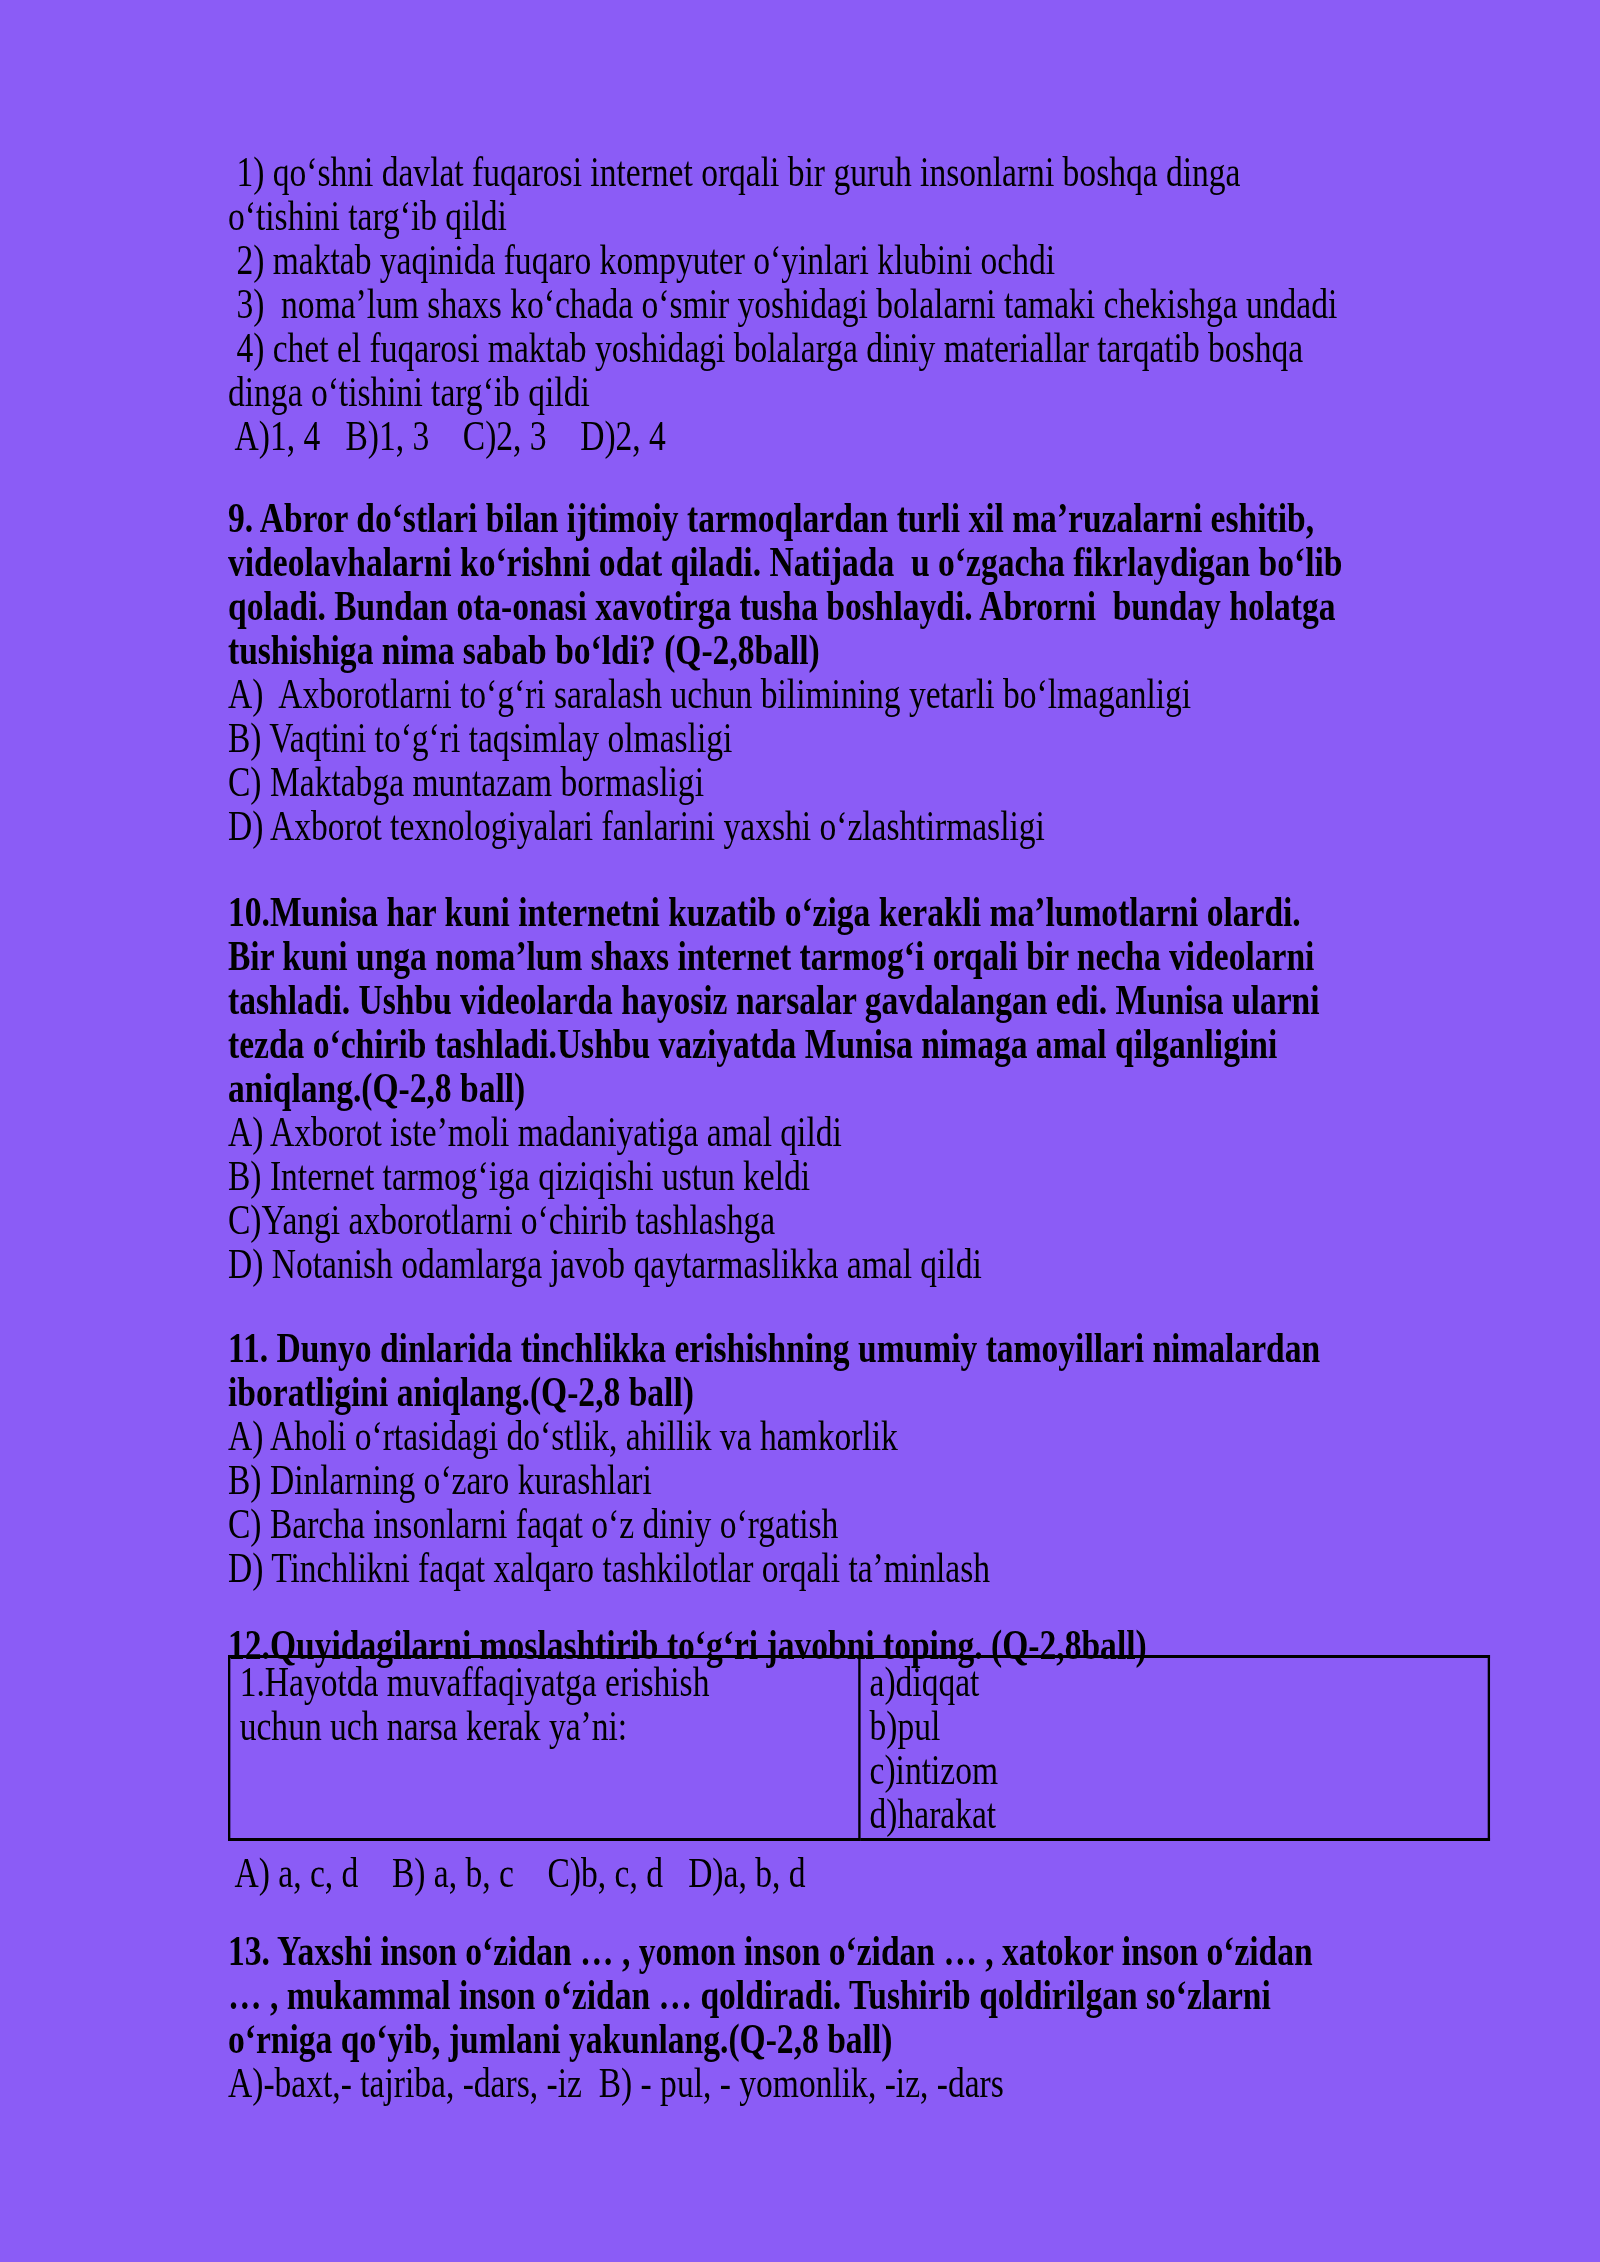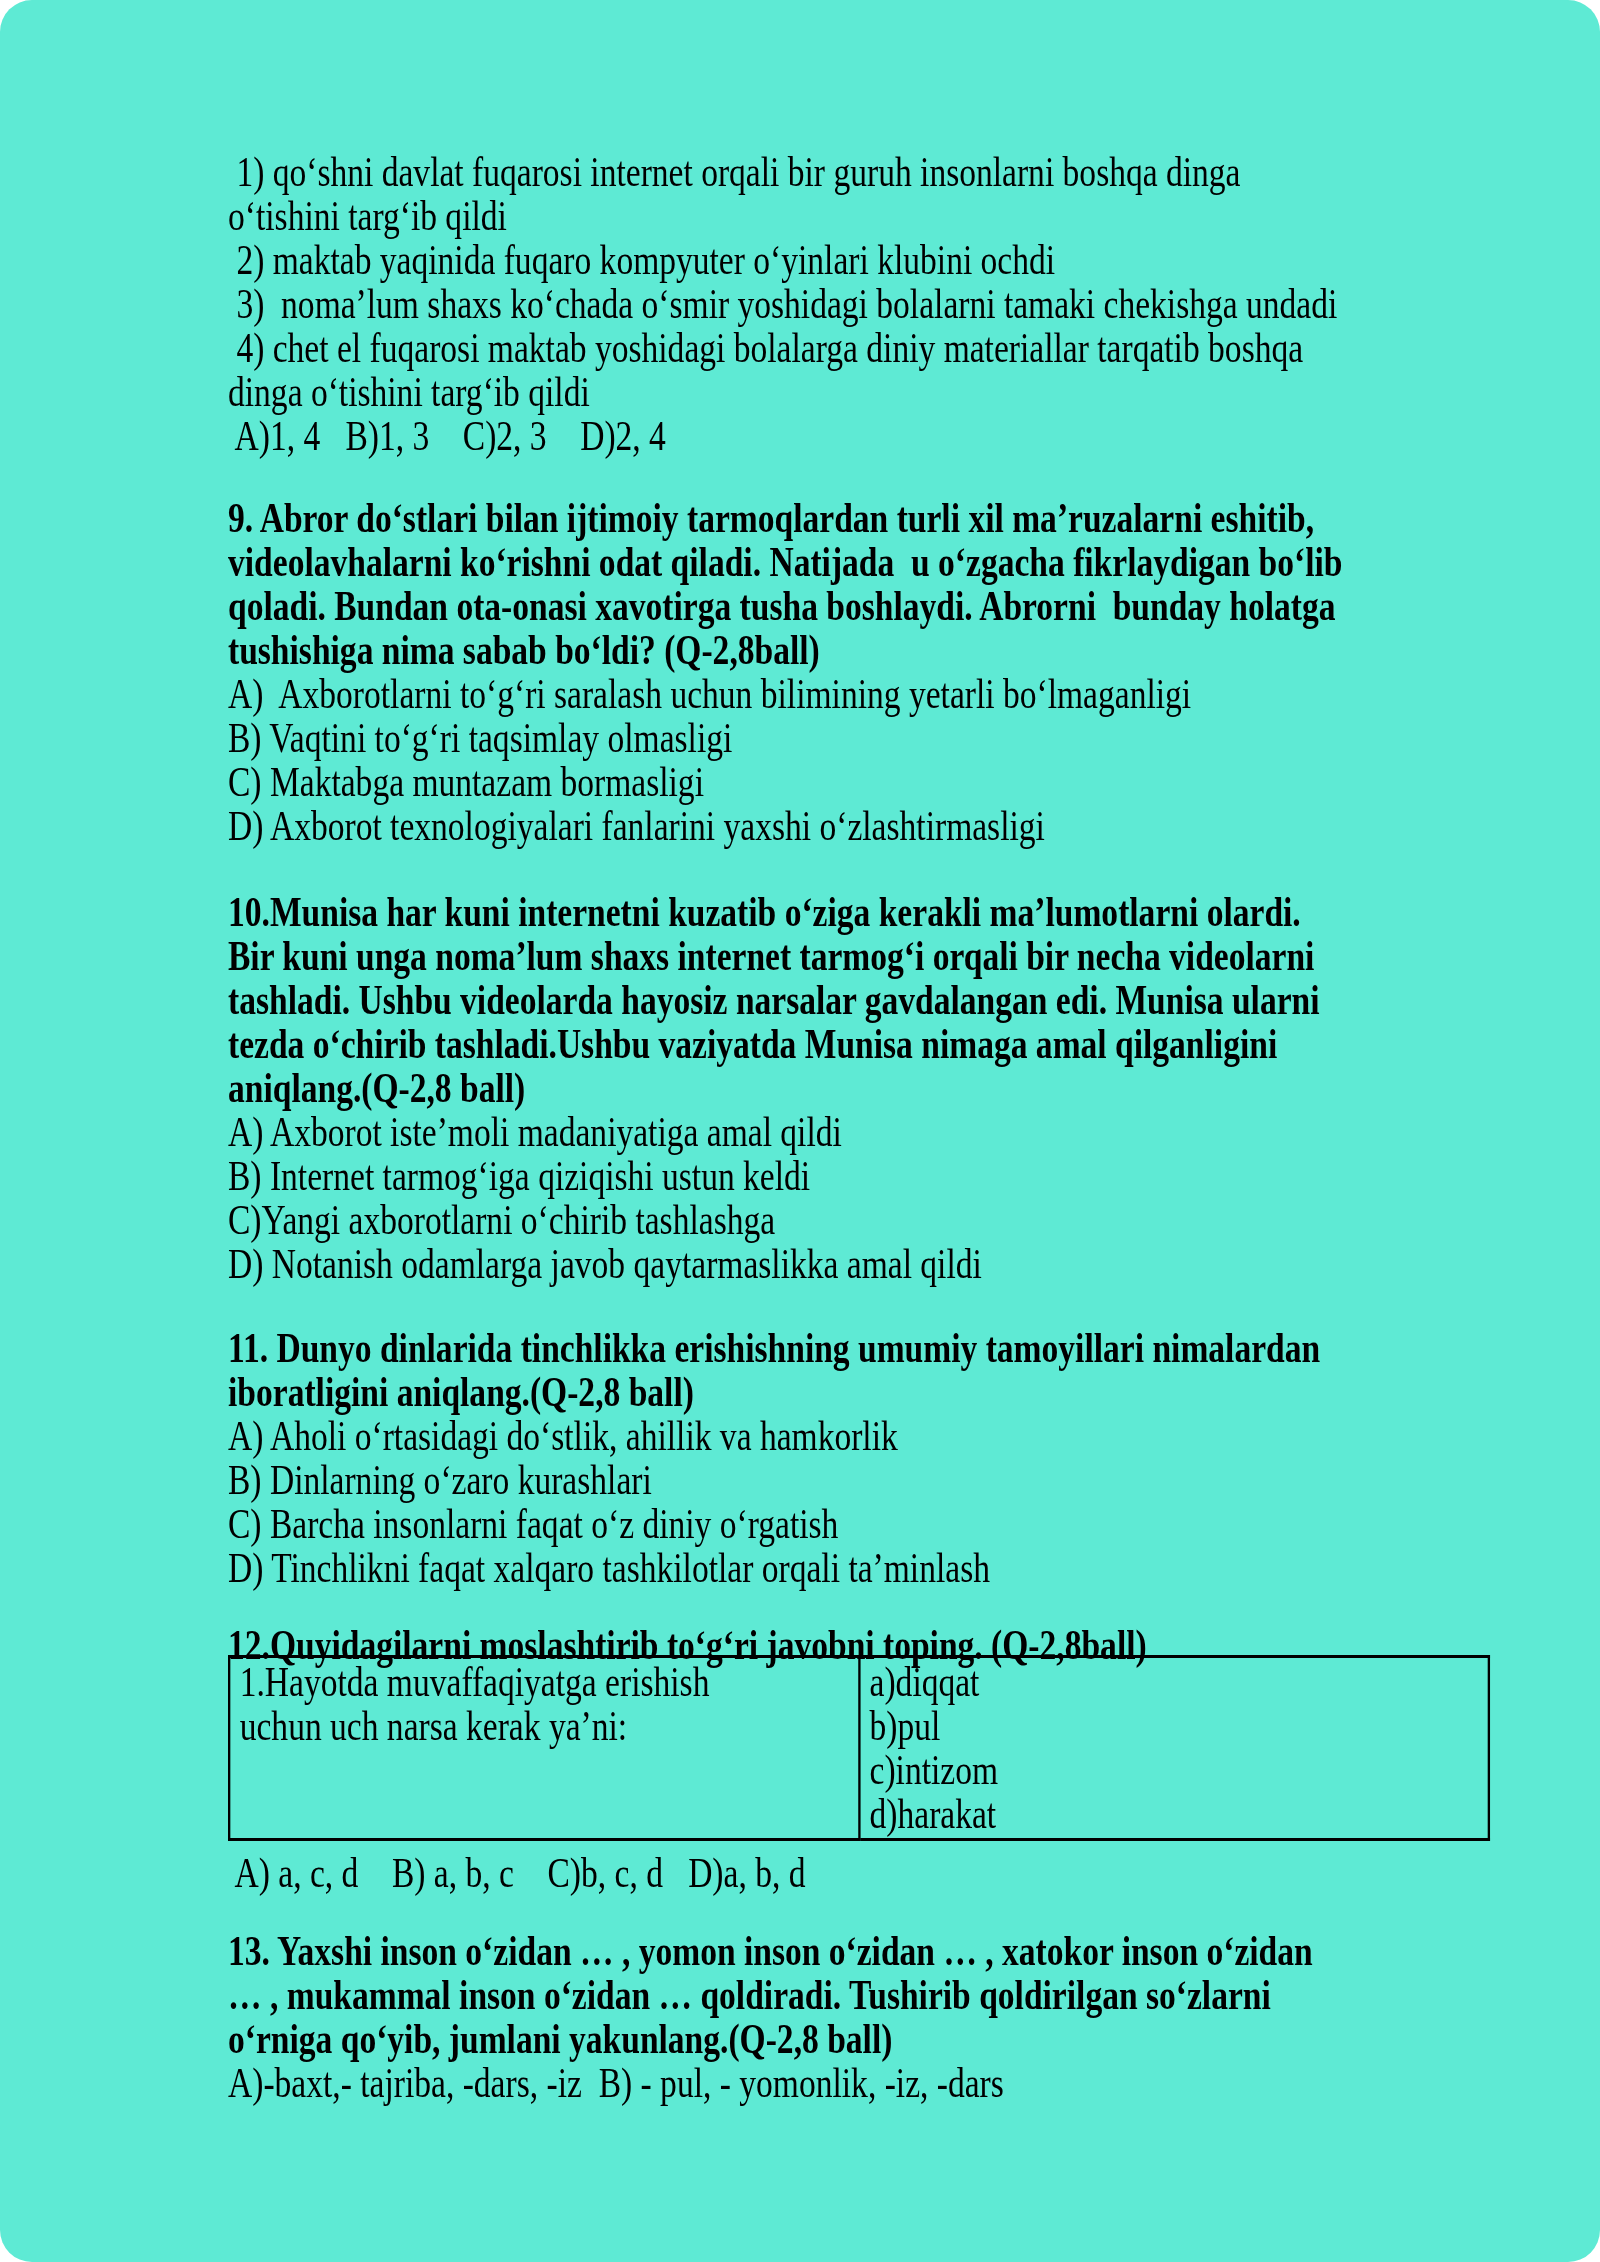--- a/index.html
+++ b/index.html
@@ -7,22 +7,21 @@
     width: 1600px;
     height: 2262px;
     background: #ffffff;
     overflow: hidden;
   }
   .page {
     box-sizing: border-box;
     width: 1600px;
     height: 2262px;
     padding: 150px 0 0 228px;
-    background: #5eead4;
-    border-radius: 32px;
+    background: #8b5cf6;
   }
   .content {
     width: 1618px;
     transform: scaleX(0.78);
     transform-origin: top left;
     font-family: "Liberation Serif", "DejaVu Serif", serif;
     font-size: 43px;
     line-height: 44px;
     color: #000000;
   }

